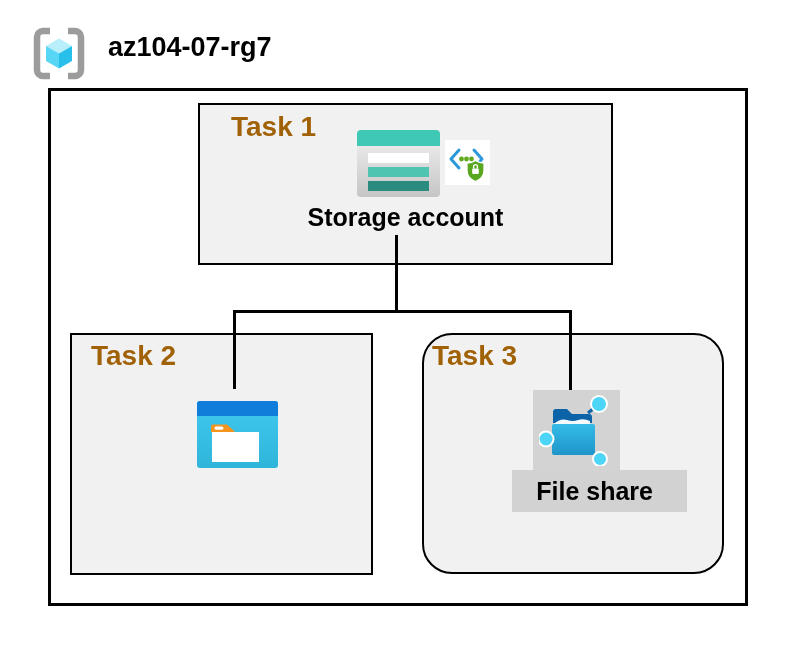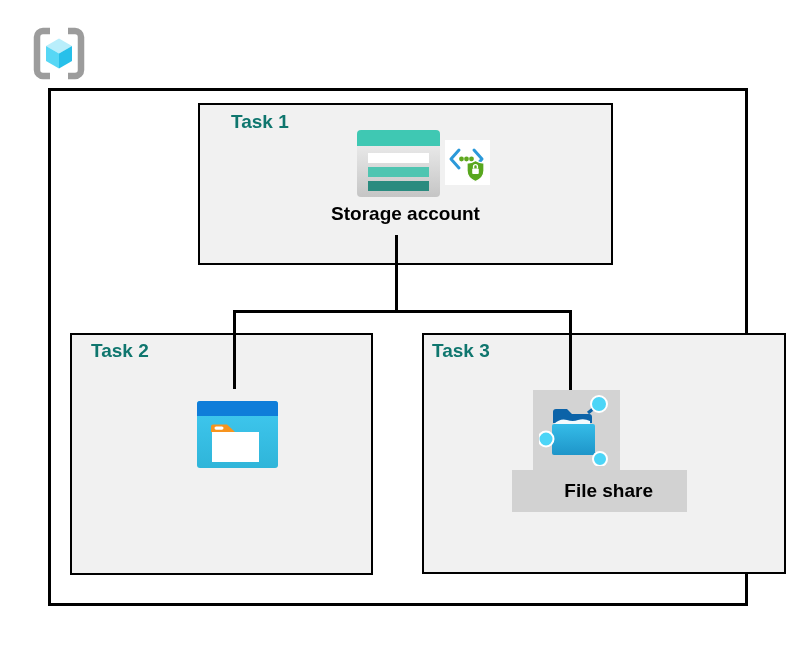--- a/index.html
+++ b/index.html
@@ -15,29 +15,29 @@
 
   
   .outer-box{position:absolute;left:48px;top:88px;width:700px;height:518px;
     border:3px solid #000;box-sizing:border-box;background:#ffffff;z-index:1;}
 
   
   .task-box{position:absolute;background:#f1f1f1;border:2.5px solid #000;
     box-sizing:border-box;z-index:2;}
   #task1{left:198px;top:103px;width:415px;height:162px;}
   #task2{left:70px;top:333px;width:303px;height:242px;}
-  #task3{left:422px;top:333px;width:364px;height:241px;}
+  #task3{left:422px;top:333px;width:302px;height:241px;border-radius:30px;}
 
-  .task-label{position:absolute;font-size:19px;font-weight:700;color:#0f766e;white-space:nowrap;}
+  .task-label{position:absolute;font-size:28px;font-weight:700;color:#a16207;white-space:nowrap;}
   #task1 .task-label{left:31px;top:6px;}
   #task2 .task-label{left:19px;top:5px;}
   #task3 .task-label{left:8px;top:5px;}
 
   .resource-label{position:absolute;left:0;right:0;text-align:center;
-    font-size:19px;font-weight:700;color:#000;white-space:nowrap;}
+    font-size:25px;font-weight:700;color:#000;white-space:nowrap;}
   #task1 .resource-label{top:98px;}
   #task2 .resource-label{top:151px;padding-left:23px;}
 
   
   .connector{position:absolute;background:#000;z-index:3;}
   #c-stem{left:395px;top:235px;width:3px;height:78px;}
   #c-horiz{left:233px;top:310px;width:339px;height:3px;}
   #c-blob{left:233px;top:310px;width:3px;height:79px;}
   #c-file{left:569px;top:310px;width:3px;height:80px;}
 
@@ -60,20 +60,21 @@
 
 <div class="canvas">
 
   <svg class="rg-icon" viewBox="0 0 56 57">
     <path d="M19 6 H12 a6 6 0 0 0 -6 6 V45 a6 6 0 0 0 6 6 H19" fill="none" stroke="#9c9c9c" stroke-width="6.5"></path>
     <path d="M37 6 H44 a6 6 0 0 1 6 6 V45 a6 6 0 0 1 -6 6 H37" fill="none" stroke="#9c9c9c" stroke-width="6.5"></path>
     <polygon points="28,13.5 41,21 28,28.5 15,21" fill="#b9eefb"></polygon>
     <polygon points="15,21 28,28.5 28,43.5 15,36" fill="#57d7f5"></polygon>
     <polygon points="41,21 28,28.5 28,43.5 41,36" fill="#27c0ea"></polygon>
   </svg>
+  <div class="rg-title">az104-07-rg7</div>
 
   <div class="outer-box"></div>
 
   <div class="connector" id="c-stem"></div>
   <div class="connector" id="c-horiz"></div>
   <div class="connector" id="c-blob"></div>
   <div class="connector" id="c-file"></div>
 
   <div class="task-box" id="task1">
     <div class="task-label">Task 1</div>

